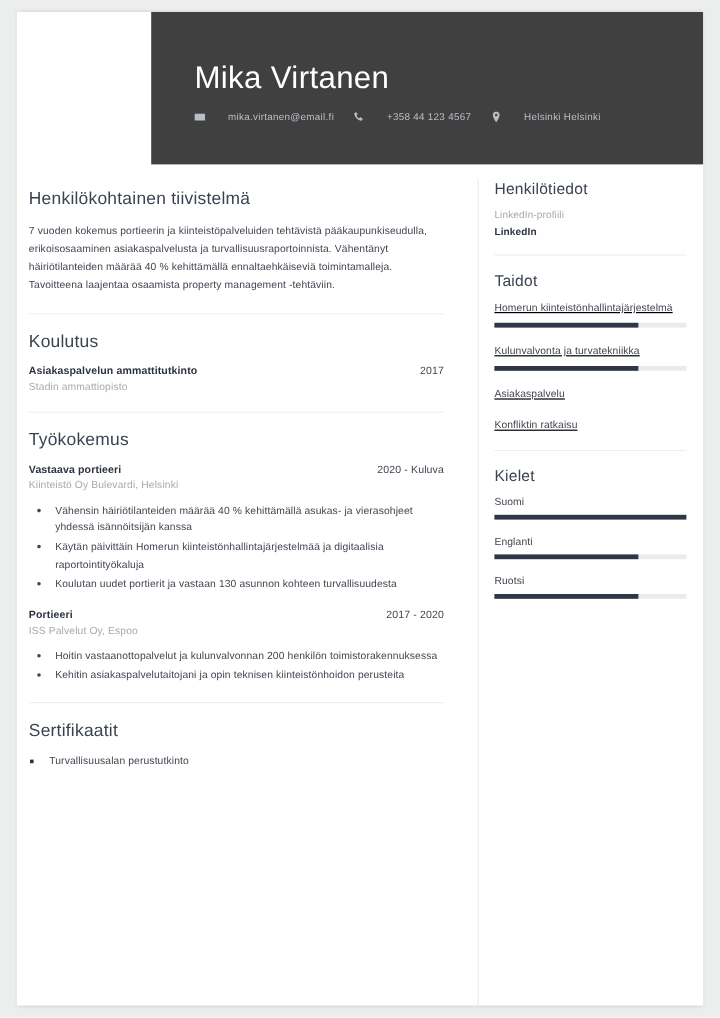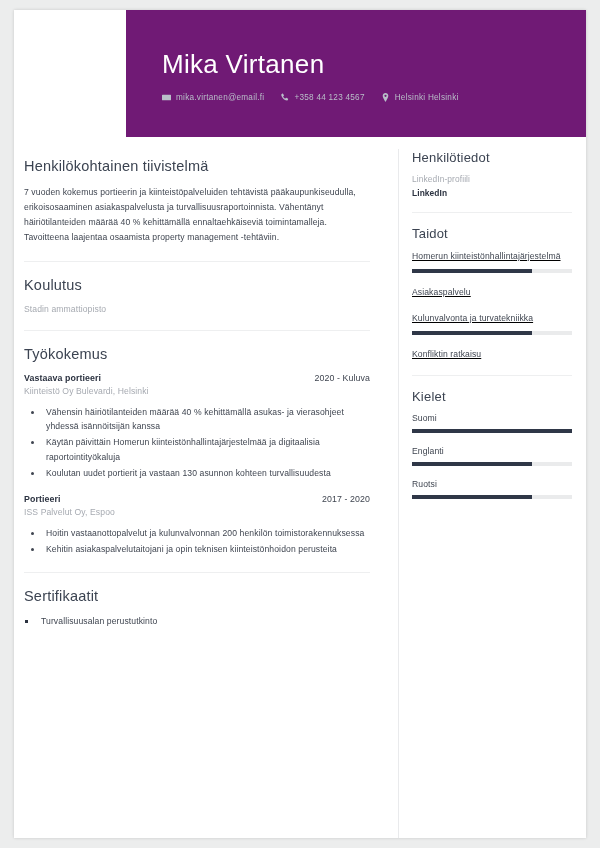--- a/index.html
+++ b/index.html
@@ -23,21 +23,21 @@
     box-shadow: 0 0 3px rgba(0,0,0,0.16);
     overflow: hidden;
   }
   
   .header {
     position: absolute;
     left: 112px;
     top: 0;
     width: 460px;
     height: 127px;
-    background: #701a75;
+    background: #404040;
     box-sizing: border-box;
     padding: 40px 0 0 36px;
   }
   .name {
     color: #ffffff;
     font-size: 26px;
     font-weight: 400;
     letter-spacing: 0.3px;
     line-height: 1.1;
     margin: 0 0 14px 0;
@@ -45,21 +45,21 @@
   }
   .contact-row {
     display: flex;
     align-items: center;
     gap: 16px;
     flex-wrap: nowrap;
   }
   .contact-item {
     display: flex;
     align-items: center;
-    gap: 5px;
+    gap: 19px;
     color: #b9bfc9;
     font-size: 8.2px;
     letter-spacing: 0.25px;
     white-space: nowrap;
   }
   .contact-item svg { display: block; }
   
   .columns {
     position: absolute;
     left: 0;
@@ -254,20 +254,24 @@
       <section>
         <h2 class="sec">Henkilökohtainen tiivistelmä</h2>
         <p class="summary">7 vuoden kokemus portieerin ja kiinteistöpalveluiden tehtävistä pääkaupunkiseudulla, erikoisosaaminen asiakaspalvelusta ja turvallisuusraportoinnista. Vähentänyt häiriötilanteiden määrää 40 % kehittämällä ennaltaehkäiseviä toimintamalleja. Tavoitteena laajentaa osaamista property management -tehtäviin.</p>
       </section>
 
       <div class="hr"></div>
 
       <section>
         <h2 class="sec">Koulutus</h2>
         <div class="entry">
+          <div class="entry-head">
+            <span class="entry-title">Asiakaspalvelun ammattitutkinto</span>
+            <span class="entry-date">2017</span>
+          </div>
           <div class="entry-sub">Stadin ammattiopisto</div>
         </div>
       </section>
 
       <div class="hr"></div>
 
       <section>
         <h2 class="sec">Työkokemus</h2>
 
         <div class="entry">
@@ -325,28 +329,28 @@
         <h2 class="sec-side">Taidot</h2>
 
         <div class="skill">
           <div class="skill-name">Homerun kiinteistönhallintajärjestelmä</div>
           <div class="bar-track">
             <div class="bar-fill" style="width: 75%;"></div>
           </div>
         </div>
 
         <div class="skill">
+          <div class="skill-name">Kulunvalvonta ja turvatekniikka</div>
+          <div class="bar-track">
+            <div class="bar-fill" style="width: 75%;"></div>
+          </div>
+        </div>
+
+        <div class="skill">
           <div class="skill-name">Asiakaspalvelu</div>
-        </div>
-
-        <div class="skill">
-          <div class="skill-name">Kulunvalvonta ja turvatekniikka</div>
-          <div class="bar-track">
-            <div class="bar-fill" style="width: 75%;"></div>
-          </div>
         </div>
 
         <div class="skill">
           <div class="skill-name">Konfliktin ratkaisu</div>
         </div>
       </section>
 
       <div class="hr-side"></div>
 
       <section>

